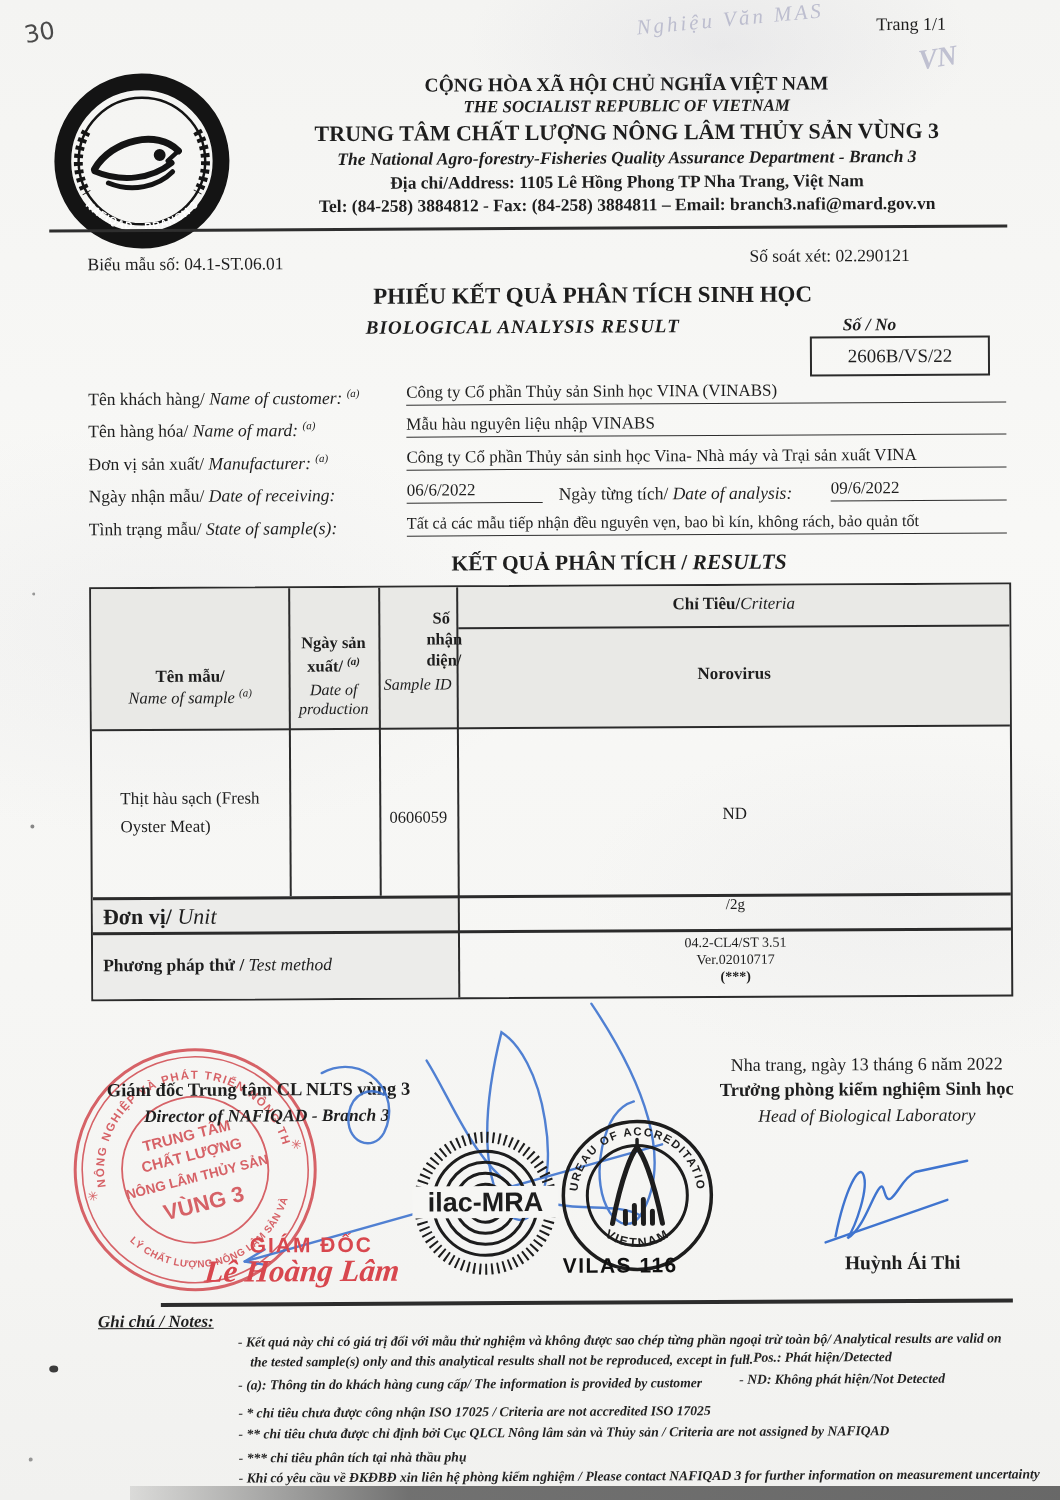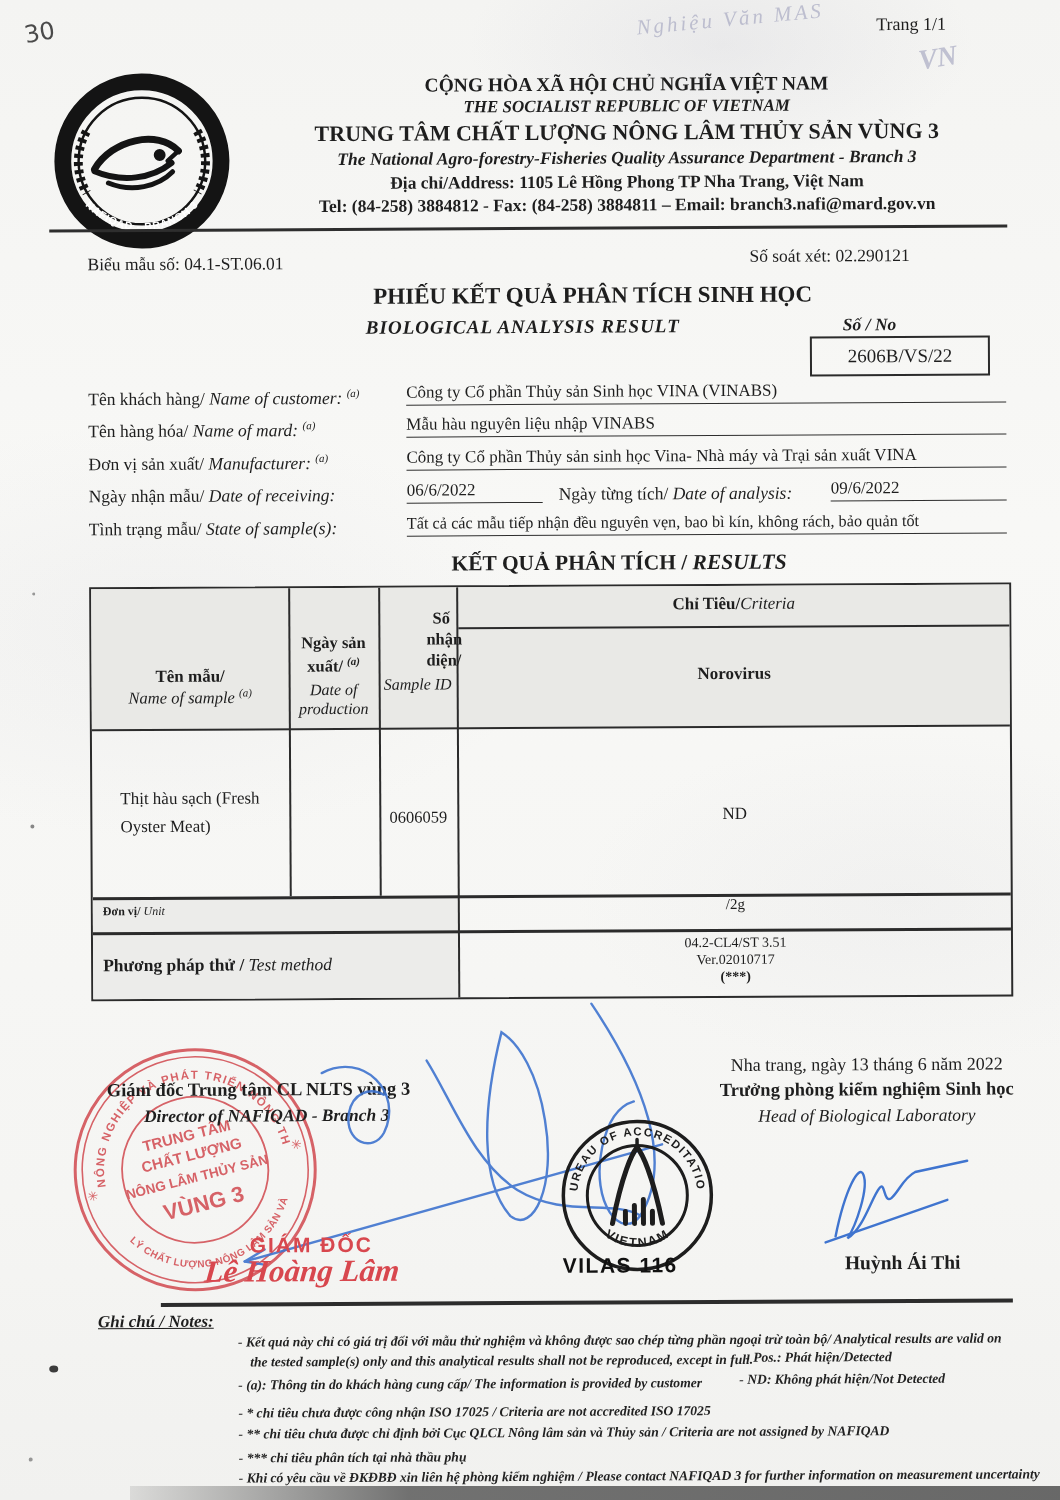--- a/index.html
+++ b/index.html
@@ -129,21 +129,21 @@
       <div class="b" style="font-size:16.5px;line-height:21px;margin-left:48px;">Số nhận diện/</div>
       <div class="i" style="font-size:16px;line-height:21px;margin-top:3px;">Sample ID</div>
     </div>
     <div class="abs ctr" style="left:367px;top:8px;width:551px;font-size:17px;"><span class="b">Chỉ Tiêu/</span><span class="i">Criteria</span></div>
     <div class="abs ctr b" style="left:367px;top:78px;width:551px;font-size:17px;">Norovirus</div>
 
     <div class="abs" style="left:12px;top:196px;width:176px;font-size:17px;line-height:28px;margin-left:16px;">Thịt hàu sạch (Fresh Oyster Meat)</div>
     <div class="abs ctr" style="left:287px;top:220px;width:78px;font-size:16.5px;">0606059</div>
     <div class="abs ctr" style="left:367px;top:218px;width:551px;font-size:17px;">ND</div>
 
-    <div class="abs" style="left:10px;top:315px;font-size:12px;"><span class="b">Đơn vị/ </span><span class="i">Unit</span></div>
+    <div class="abs" style="left:10px;top:315px;font-size:22px;"><span class="b">Đơn vị/ </span><span class="i">Unit</span></div>
     <div class="abs ctr" style="left:367px;top:310px;width:551px;font-size:15px;">/2g</div>
 
     <div class="abs" style="left:10px;top:366px;font-size:17.5px;"><span class="b">Phương pháp thử / </span><span class="i">Test method</span></div>
     <div class="abs ctr" style="left:367px;top:348px;width:551px;font-size:14px;line-height:17px;">
       <div>04.2-CL4/ST 3.51</div>
       <div>Ver.02010717</div>
       <div class="b">(***)</div>
     </div>
   </div>
 
@@ -183,20 +183,34 @@
       <path d="M 150,82 C 192,60 232,102 212,142 C 201,162 172,152 177,122 C 181,102 198,96 212,104"></path>
       <path d="M 490,155 L 72,270"></path>
       <path d="M 72,270 L 92,258 M 72,270 L 90,273"></path>
       <path d="M 255,70 C 280,110 300,170 345,200 C 390,228 440,210 468,226"></path>
     </g>
   </svg>
 
   <div class="abs red b" style="left:247px;top:1232px;font-size:21px;font-family:'Liberation Sans',sans-serif;letter-spacing:2px;">GIÁM ĐỐC</div>
   <div class="abs red b i" style="left:202px;top:1252px;font-size:31px;transform:skewX(-6deg);">Lê Hoàng Lâm</div>
 
+  <div class="abs" style="left:408px;top:1122px;width:150px;height:162px;">
+    <svg width="150" height="162" viewBox="0 0 150 162">
+      <g fill="none" stroke="#1d1d1d">
+        <circle cx="75" cy="81" r="66" stroke-width="11" stroke-dasharray="2 4"></circle>
+        <circle cx="75" cy="81" r="52" stroke-width="3"></circle>
+        <circle cx="75" cy="81" r="41" stroke-width="3"></circle>
+        <circle cx="75" cy="81" r="30" stroke-width="3"></circle>
+        <circle cx="75" cy="81" r="19" stroke-width="3"></circle>
+        <circle cx="75" cy="81" r="9" stroke-width="3"></circle>
+      </g>
+      <rect x="2" y="64" width="146" height="32" fill="#f6f6f4"></rect>
+      <text x="75" y="89" text-anchor="middle" font-family="Liberation Sans, sans-serif" font-size="27" font-weight="bold" fill="#1d1d1d">ilac-MRA</text>
+    </svg>
+  </div>
 
   <div class="abs" style="left:552px;top:1116px;width:166px;height:166px;">
     <svg width="166" height="166" viewBox="0 0 166 166">
       <g fill="none" stroke="#1d1d1d">
         <circle cx="83" cy="80" r="74" stroke-width="3.5"></circle>
         <circle cx="83" cy="80" r="50" stroke-width="3"></circle>
       </g>
       <path id="boaTop" d="M 23,80 A 60,60 0 1 1 143,80" fill="none"></path>
       <path id="boaBot" d="M 31,96 A 56,56 0 0 0 135,96" fill="none"></path>
       <g fill="#1d1d1d" font-family="Liberation Sans, sans-serif" font-weight="bold">

